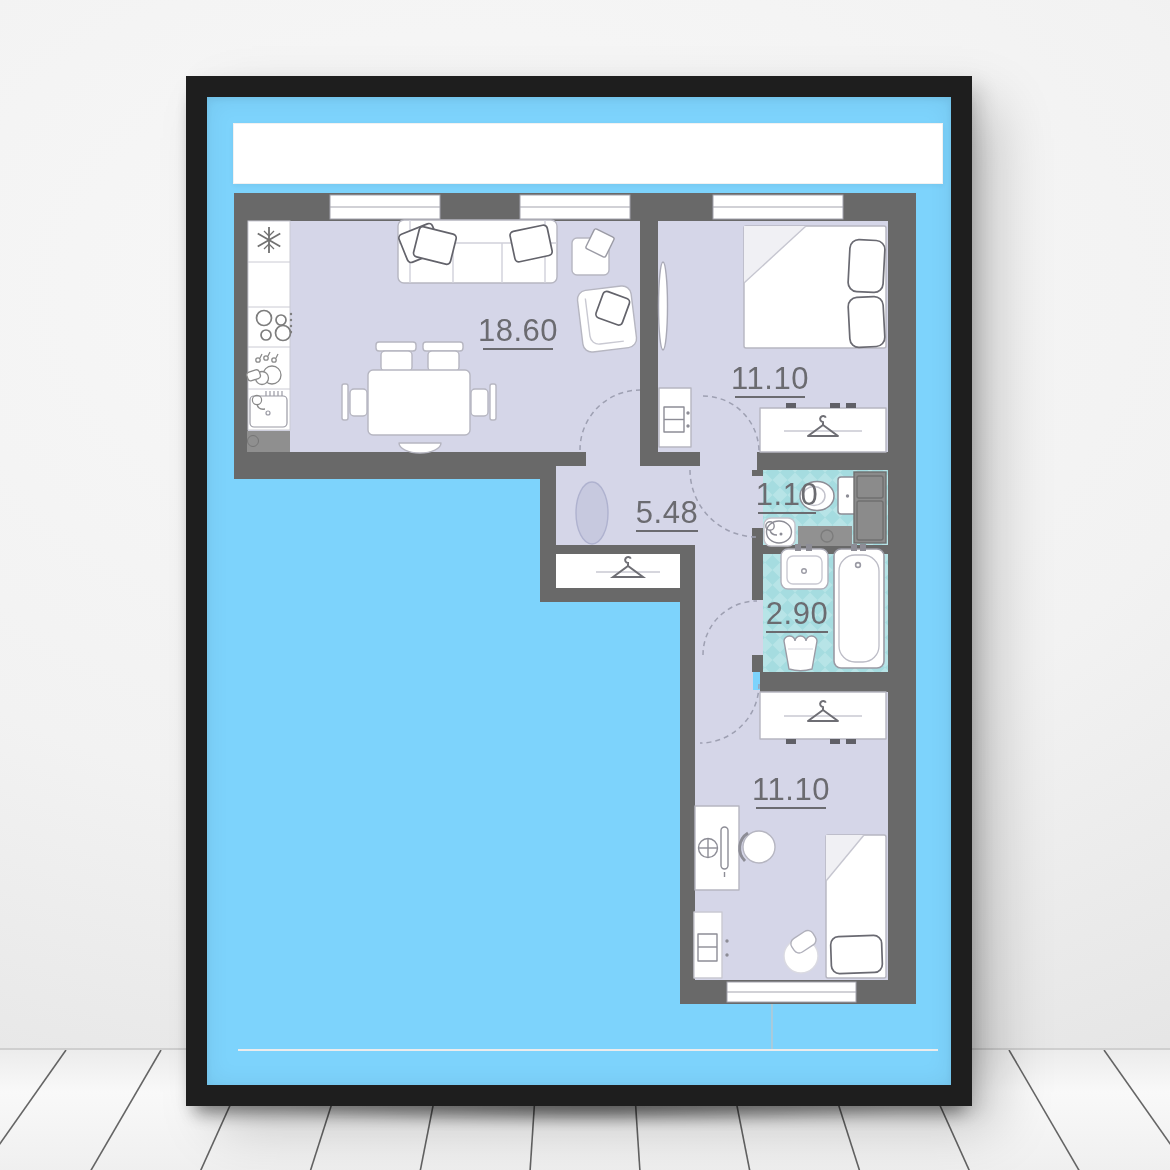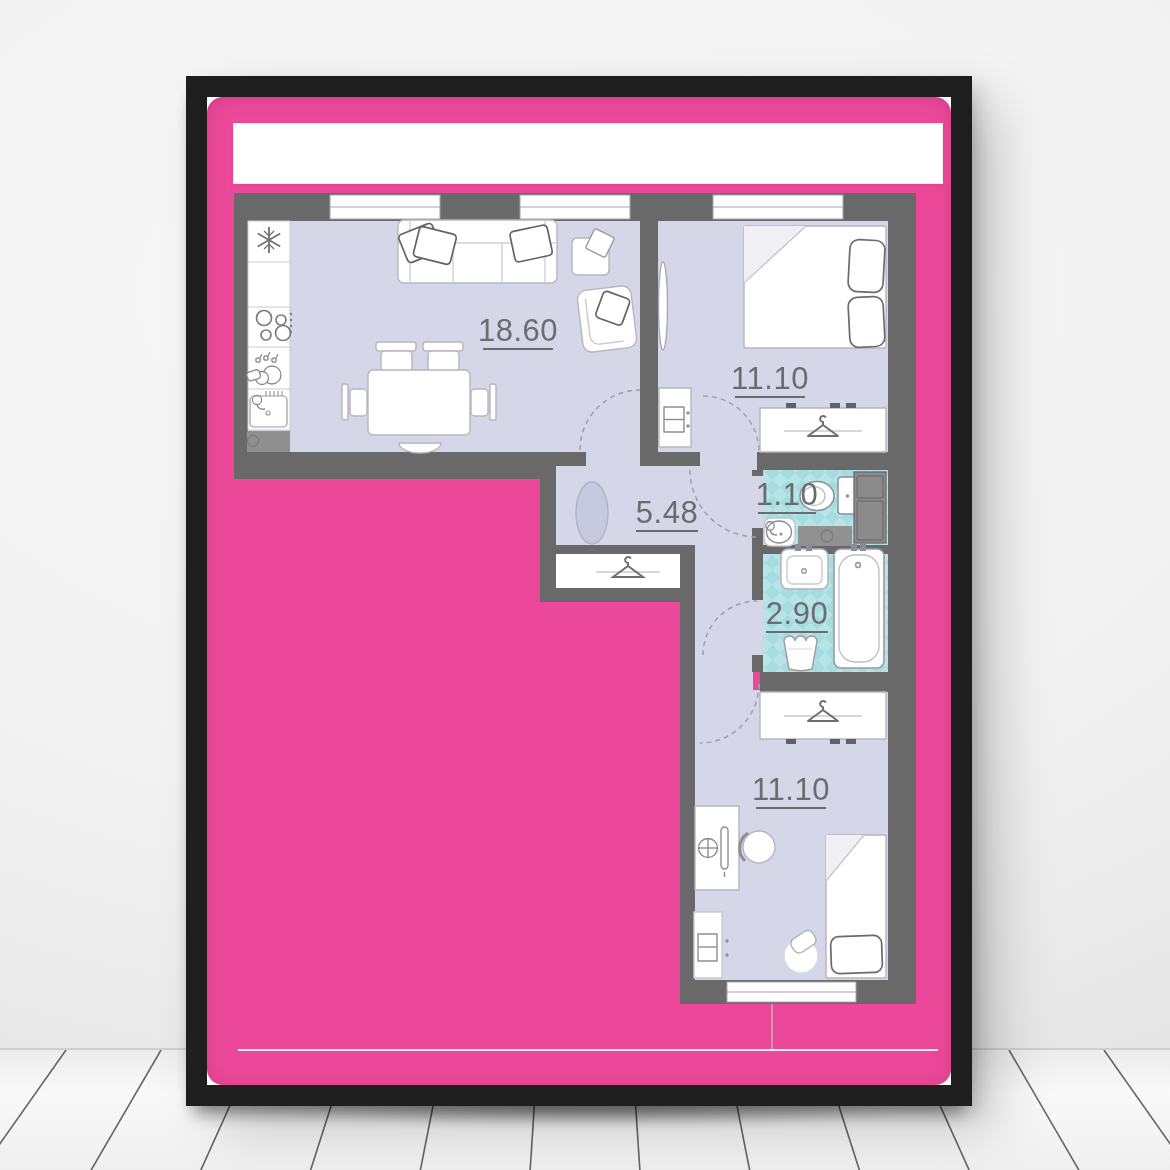--- a/index.html
+++ b/index.html
@@ -11,22 +11,22 @@
     background:linear-gradient(180deg,#ececec 0%,#f9f9f9 35%,#efefef 100%);
     border-top:2px solid #cfcfcf;}
   .floor svg{position:absolute;left:0;top:0;}
   .contact-shadow{position:absolute;left:150px;top:1084px;width:880px;height:52px;
     background:radial-gradient(50% 50% at 50% 45%, rgba(0,0,0,0.30), rgba(0,0,0,0) 72%);
     filter:blur(5px);}
   .frame{position:absolute;left:186px;top:76px;width:786px;height:1030px;
     box-sizing:border-box;border:21px solid #1e1e1e;background:#fbfbfb;
     box-shadow:28px 24px 55px -6px rgba(0,0,0,0.22), 9px 8px 18px rgba(0,0,0,0.12),
                0 15px 16px -9px rgba(0,0,0,0.42);}
-  .mat{position:absolute;inset:0;background:#ec4899;
-    box-shadow:inset 0 0 24px rgba(0,0,0,0.07), inset 0 2px 7px rgba(0,0,0,0.06);border-radius:16px;}
+  .mat{position:absolute;inset:0;background:#7dd3fc;
+    box-shadow:inset 0 0 24px rgba(0,0,0,0.07), inset 0 2px 7px rgba(0,0,0,0.06);}
   .title-band{position:absolute;left:26px;top:26px;width:708px;height:59px;background:#ffffff;
     border:1px solid #f1f1f1;box-shadow:0 2px 5px rgba(0,0,0,0.05);}
   .plan-svg{position:absolute;inset:0;width:100%;height:100%;}
   .plan-svg text{font-family:"Liberation Sans",sans-serif;font-weight:500;
     font-size:31px;letter-spacing:0.5px;}
 </style>
 </head>
 <body>
 
 <div class="scene">

